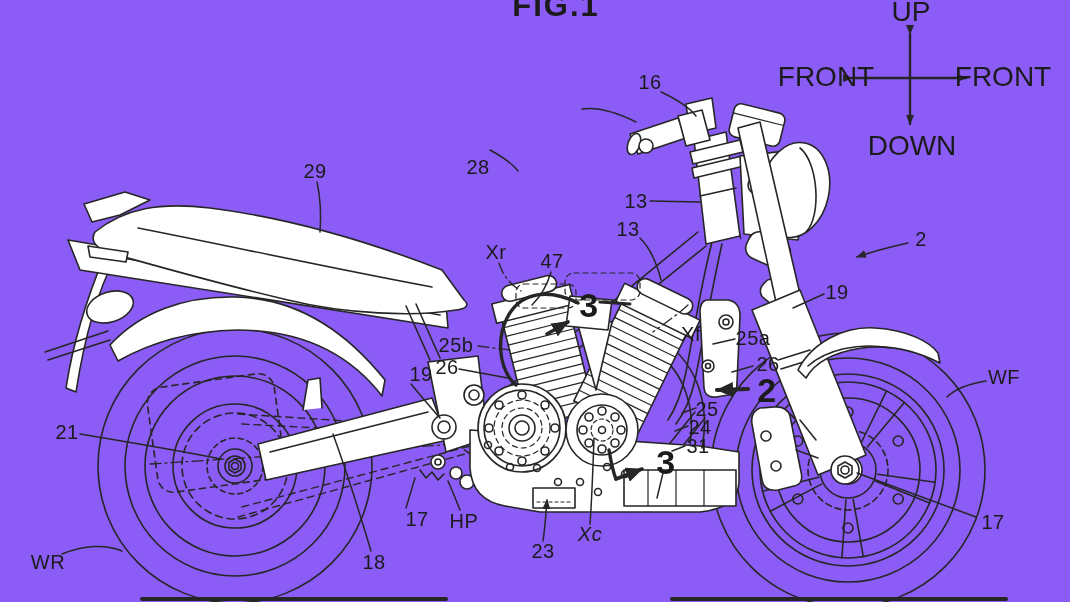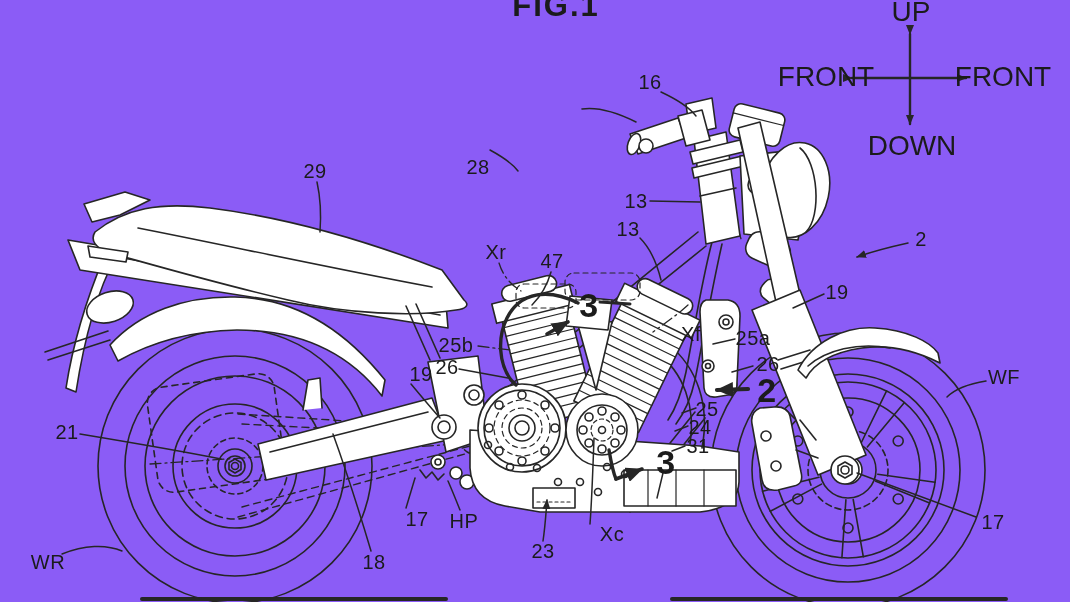--- a/index.html
+++ b/index.html
@@ -357,18 +357,18 @@
       <div class="ref-label" style="left: 700px; top: 427px;">24</div>
       <div class="ref-label" style="left: 698px; top: 446px;">31</div>
       <div class="ref-label section" style="left: 589px; top: 305px;">3</div>
       <div class="ref-label section" style="left: 666px; top: 462px;">3</div>
       <div class="ref-label" style="left: 405px; top: 374px; margin-left: 16px;">19</div>
       <div class="ref-label" style="left: 67px; top: 432px;">21</div>
       <div class="ref-label" style="left: 417px; top: 519px;">17</div>
       <div class="ref-label" style="left: 464px; top: 521px;">HP</div>
       <div class="ref-label" style="left: 374px; top: 562px;">18</div>
       <div class="ref-label" style="left: 543px; top: 551px;">23</div>
-      <div class="ref-label" style="left: 612px; top: 534px;">Xc</div>
+      <div class="ref-label" style="left: 590px; top: 534px; font-style: italic;">Xc</div>
       <div class="ref-label" style="left: 48px; top: 562px;">WR</div>
       <div class="ref-label" style="left: 1004px; top: 377px;">WF</div>
       <div class="ref-label" style="left: 993px; top: 522px;">17</div>
     </div>
 </div>
 
 </body></html>

